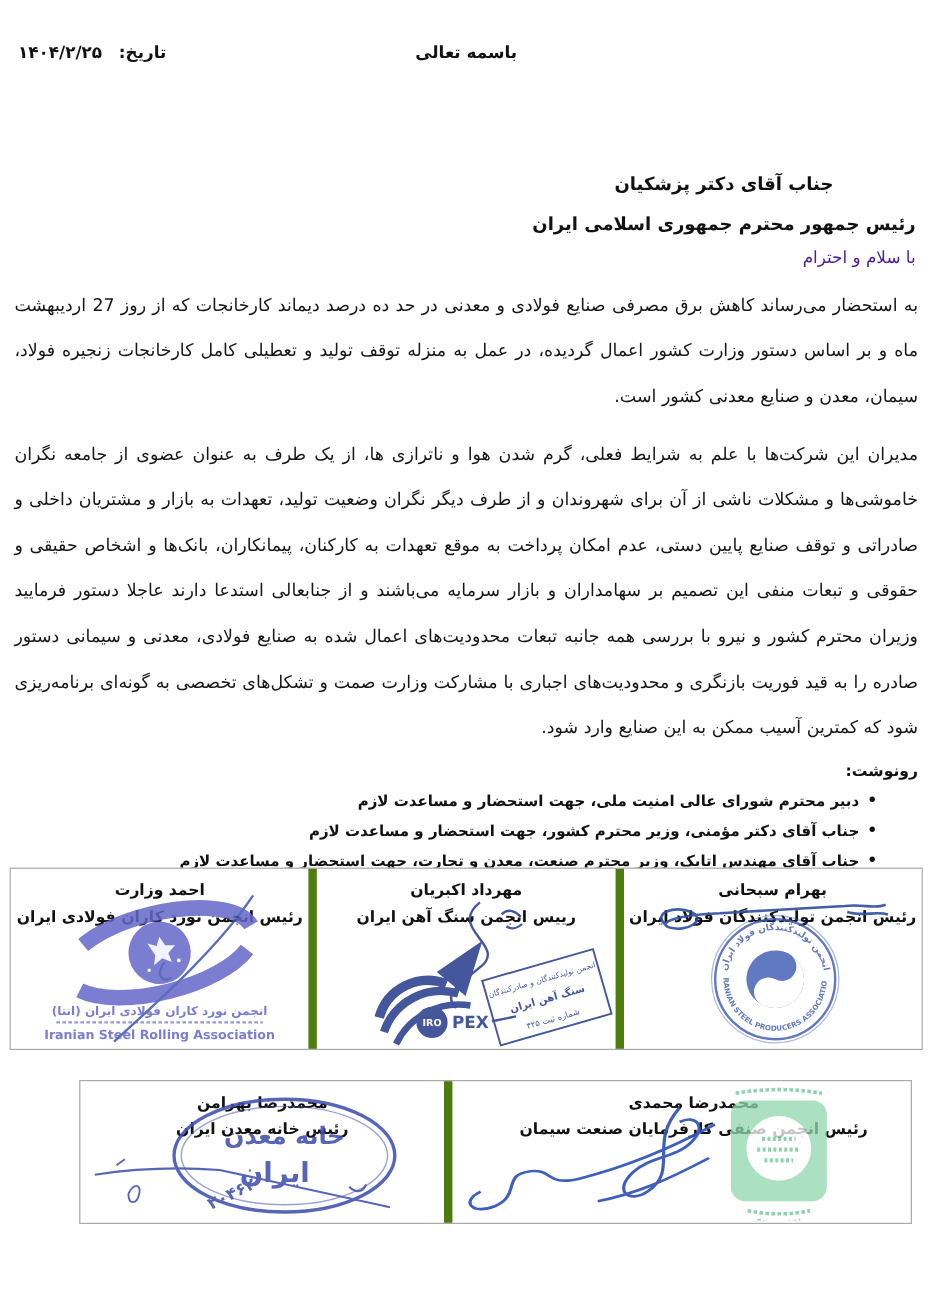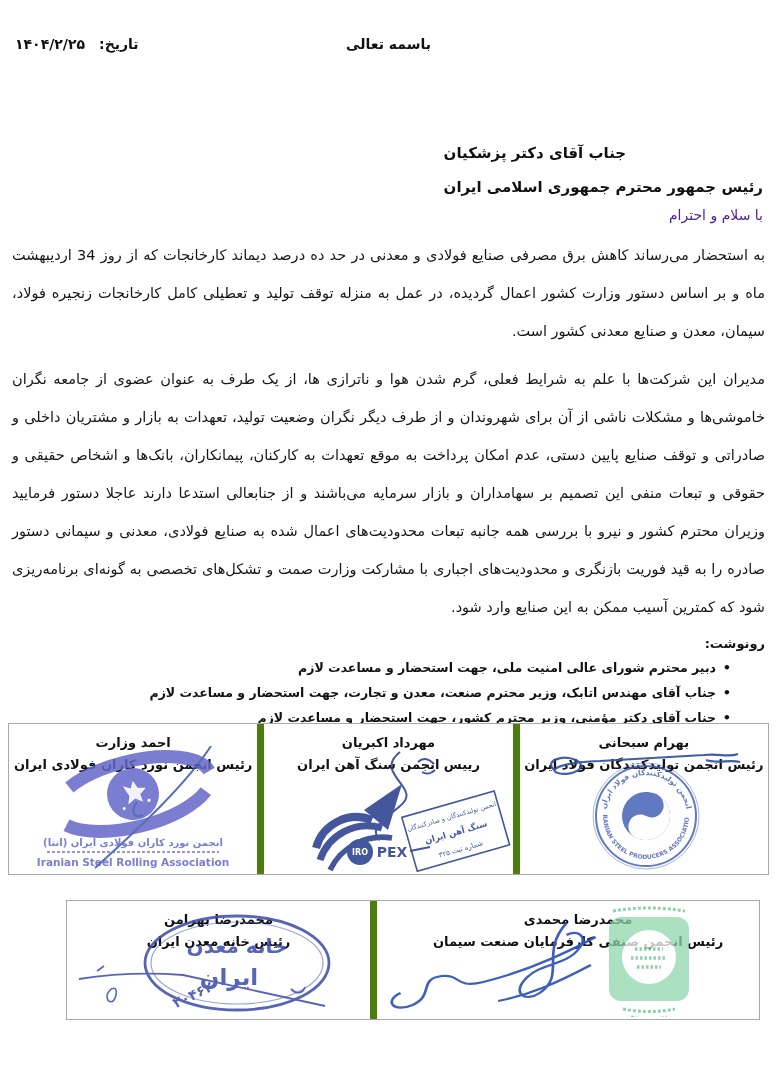--- a/index.html
+++ b/index.html
@@ -5,21 +5,21 @@
   html,body{margin:0;padding:0;background:#e8e8e8;}
   .page{position:relative;width:777px;height:1080px;background:#ffffff;
         font-family:"DejaVu Sans",sans-serif;color:#111;overflow:hidden;margin:0 auto;}
   
   .bismillah{position:absolute;top:36px;left:0;right:0;text-align:center;
              font-size:14px;font-weight:bold;}
   .date-line{position:absolute;top:36px;left:15px;direction:rtl;
              font-size:14px;font-weight:bold;white-space:nowrap;}
   .date-line .lbl{margin-left:14px;}
   
-  .recipient{position:absolute;top:136px;right:14px;text-align:left;
+  .recipient{position:absolute;top:136px;right:14px;text-align:center;
              font-size:15px;font-weight:bold;line-height:34px;}
   .salutation{position:absolute;top:207px;right:14px;font-size:14px;color:#4c1d95;}
   
   .flow{position:absolute;top:236px;right:12px;left:12px;z-index:1;}
   .flow p{margin:0 0 10px;font-size:14.5px;line-height:38px;
           text-align:justify;text-justify:inter-word;color:#151515;}
   .cc{margin-top:10px;}
   .cc-label{font-size:13px;font-weight:bold;margin-bottom:4px;}
   .cc ul{list-style:none;margin:2px 0 0;padding:0 34px 0 0;}
   .cc li{position:relative;padding-right:15px;font-size:12.5px;font-weight:bold;
@@ -50,28 +50,28 @@
     <span class="lbl">تاریخ:</span><span>۱۴۰۴/۲/۲۵</span>
   </div>
 
   <div class="recipient">
     <div>جناب آقای دکتر پزشکیان</div>
     <div>رئیس جمهور محترم جمهوری اسلامی ایران</div>
   </div>
   <div class="salutation">با سلام و احترام</div>
 
   <div class="flow">
-    <p>به استحضار می‌رساند کاهش برق مصرفی صنایع فولادی و معدنی در حد ده درصد دیماند کارخانجات که از روز 34 اردیبهشت ماه و بر اساس دستور وزارت کشور اعمال گردیده،  در عمل به منزله توقف تولید و تعطیلی کامل کارخانجات زنجیره فولاد، سیمان، معدن و صنایع معدنی کشور است.</p>
+    <p>به استحضار می‌رساند کاهش برق مصرفی صنایع فولادی و معدنی در حد ده درصد دیماند کارخانجات که از روز 27 اردیبهشت ماه و بر اساس دستور وزارت کشور اعمال گردیده،  در عمل به منزله توقف تولید و تعطیلی کامل کارخانجات زنجیره فولاد، سیمان، معدن و صنایع معدنی کشور است.</p>
     <p>مدیران این شرکت‌ها با علم به شرایط فعلی، گرم شدن هوا و ناترازی ها، از یک طرف به عنوان عضوی از جامعه نگران خاموشی‌ها و مشکلات ناشی از آن برای شهروندان و از طرف دیگر نگران وضعیت تولید، تعهدات به بازار و مشتریان داخلی و صادراتی و توقف صنایع پایین دستی، عدم امکان پرداخت به موقع تعهدات به کارکنان، پیمانکاران، بانک‌ها و اشخاص حقیقی و حقوقی و تبعات منفی این تصمیم بر سهامداران و بازار سرمایه می‌باشند و از جنابعالی استدعا دارند عاجلا دستور فرمایید وزیران محترم کشور و نیرو با بررسی همه جانبه تبعات محدودیت‌های اعمال شده به صنایع فولادی، معدنی و سیمانی دستور صادره را به قید فوریت بازنگری و محدودیت‌های اجباری با مشارکت وزارت صمت و تشکل‌های تخصصی به گونه‌ای برنامه‌ریزی شود که کمترین آسیب ممکن به این صنایع وارد شود.</p>
     <div class="cc">
       <div class="cc-label">رونوشت:</div>
       <ul>
         <li>دبیر محترم شورای عالی امنیت ملی، جهت استحضار و مساعدت لازم</li>
+        <li>جناب آقای دکتر مؤمنی، وزیر محترم کشور، جهت استحضار و مساعدت لازم</li>
         <li>جناب آقای مهندس اتابک، وزیر محترم صنعت، معدن و تجارت، جهت استحضار و مساعدت لازم</li>
-        <li>جناب آقای دکتر مؤمنی، وزیر محترم کشور، جهت استحضار و مساعدت لازم</li>
         <li>جناب آقای دکتر علی‌آبادی، وزیر محترم نیرو، جهت استحضار و مساعدت لازم</li>
       </ul>
     </div>
   </div>
 
   <div class="sig-row sig-top">
 
     <div class="sig-cell">
       <div class="sig-name">بهرام سبحانی</div>
       <div class="sig-title">رئیس انجمن تولیدکنندگان فولاد ایران</div>

